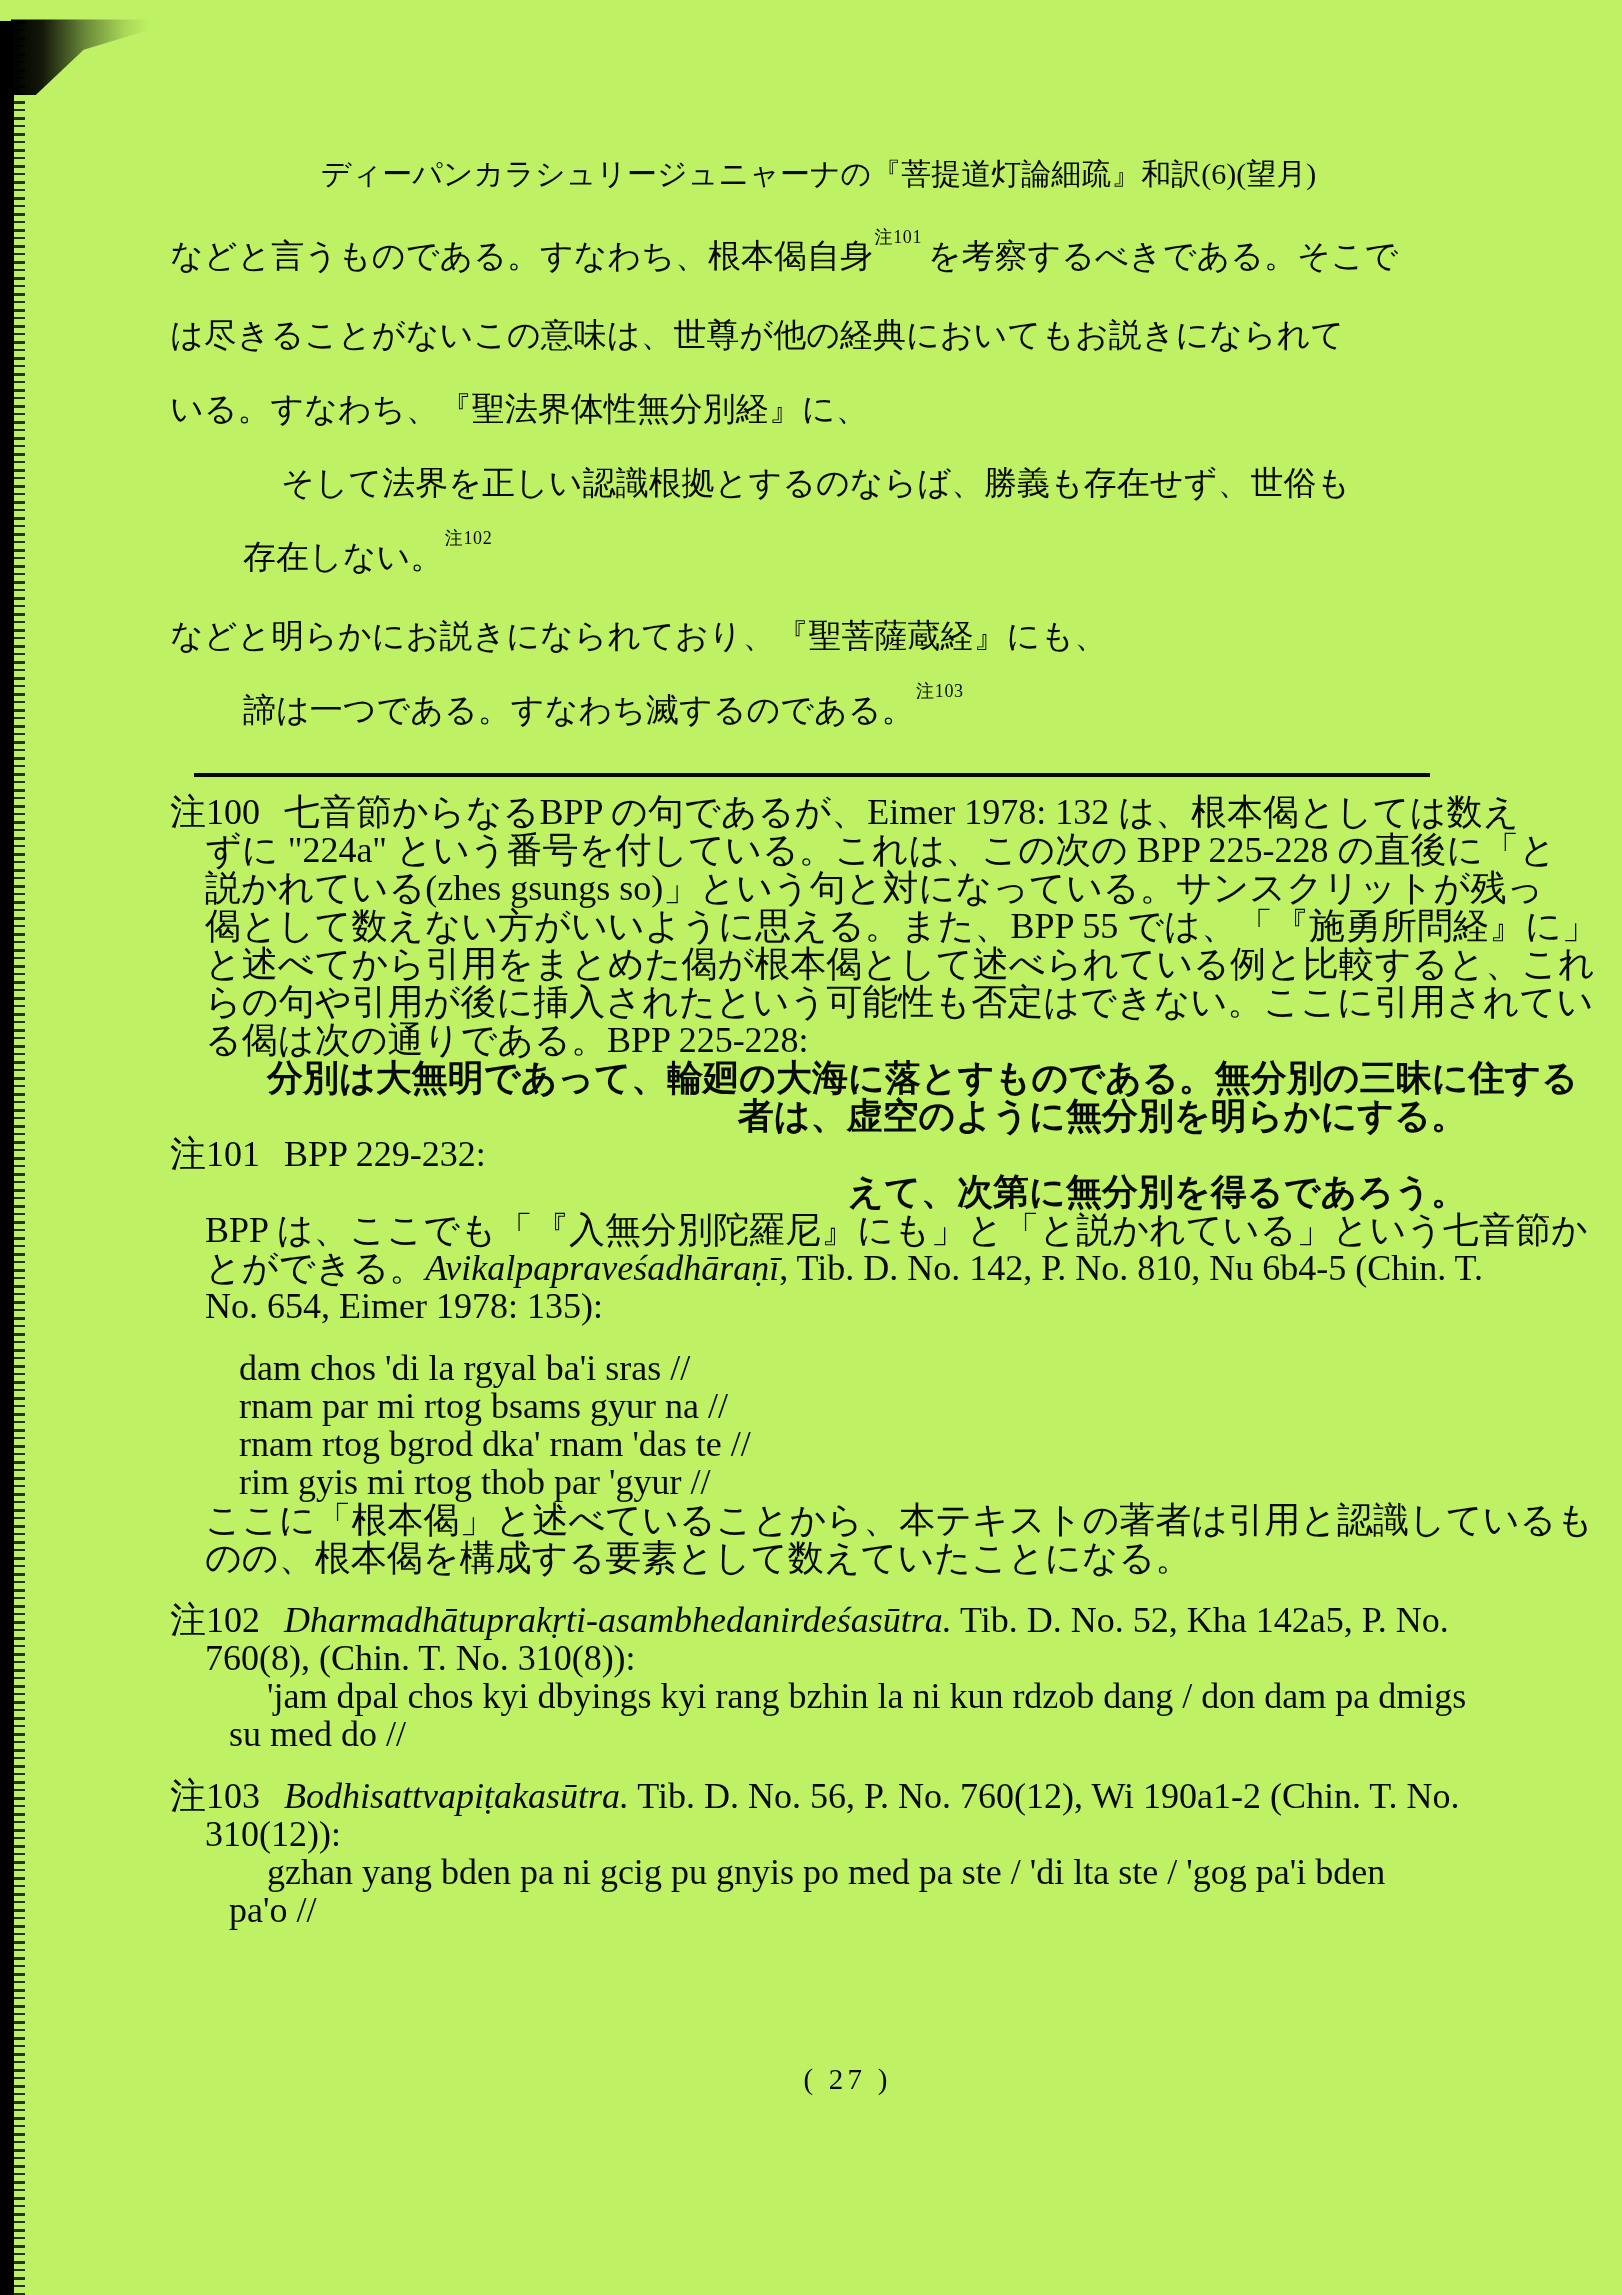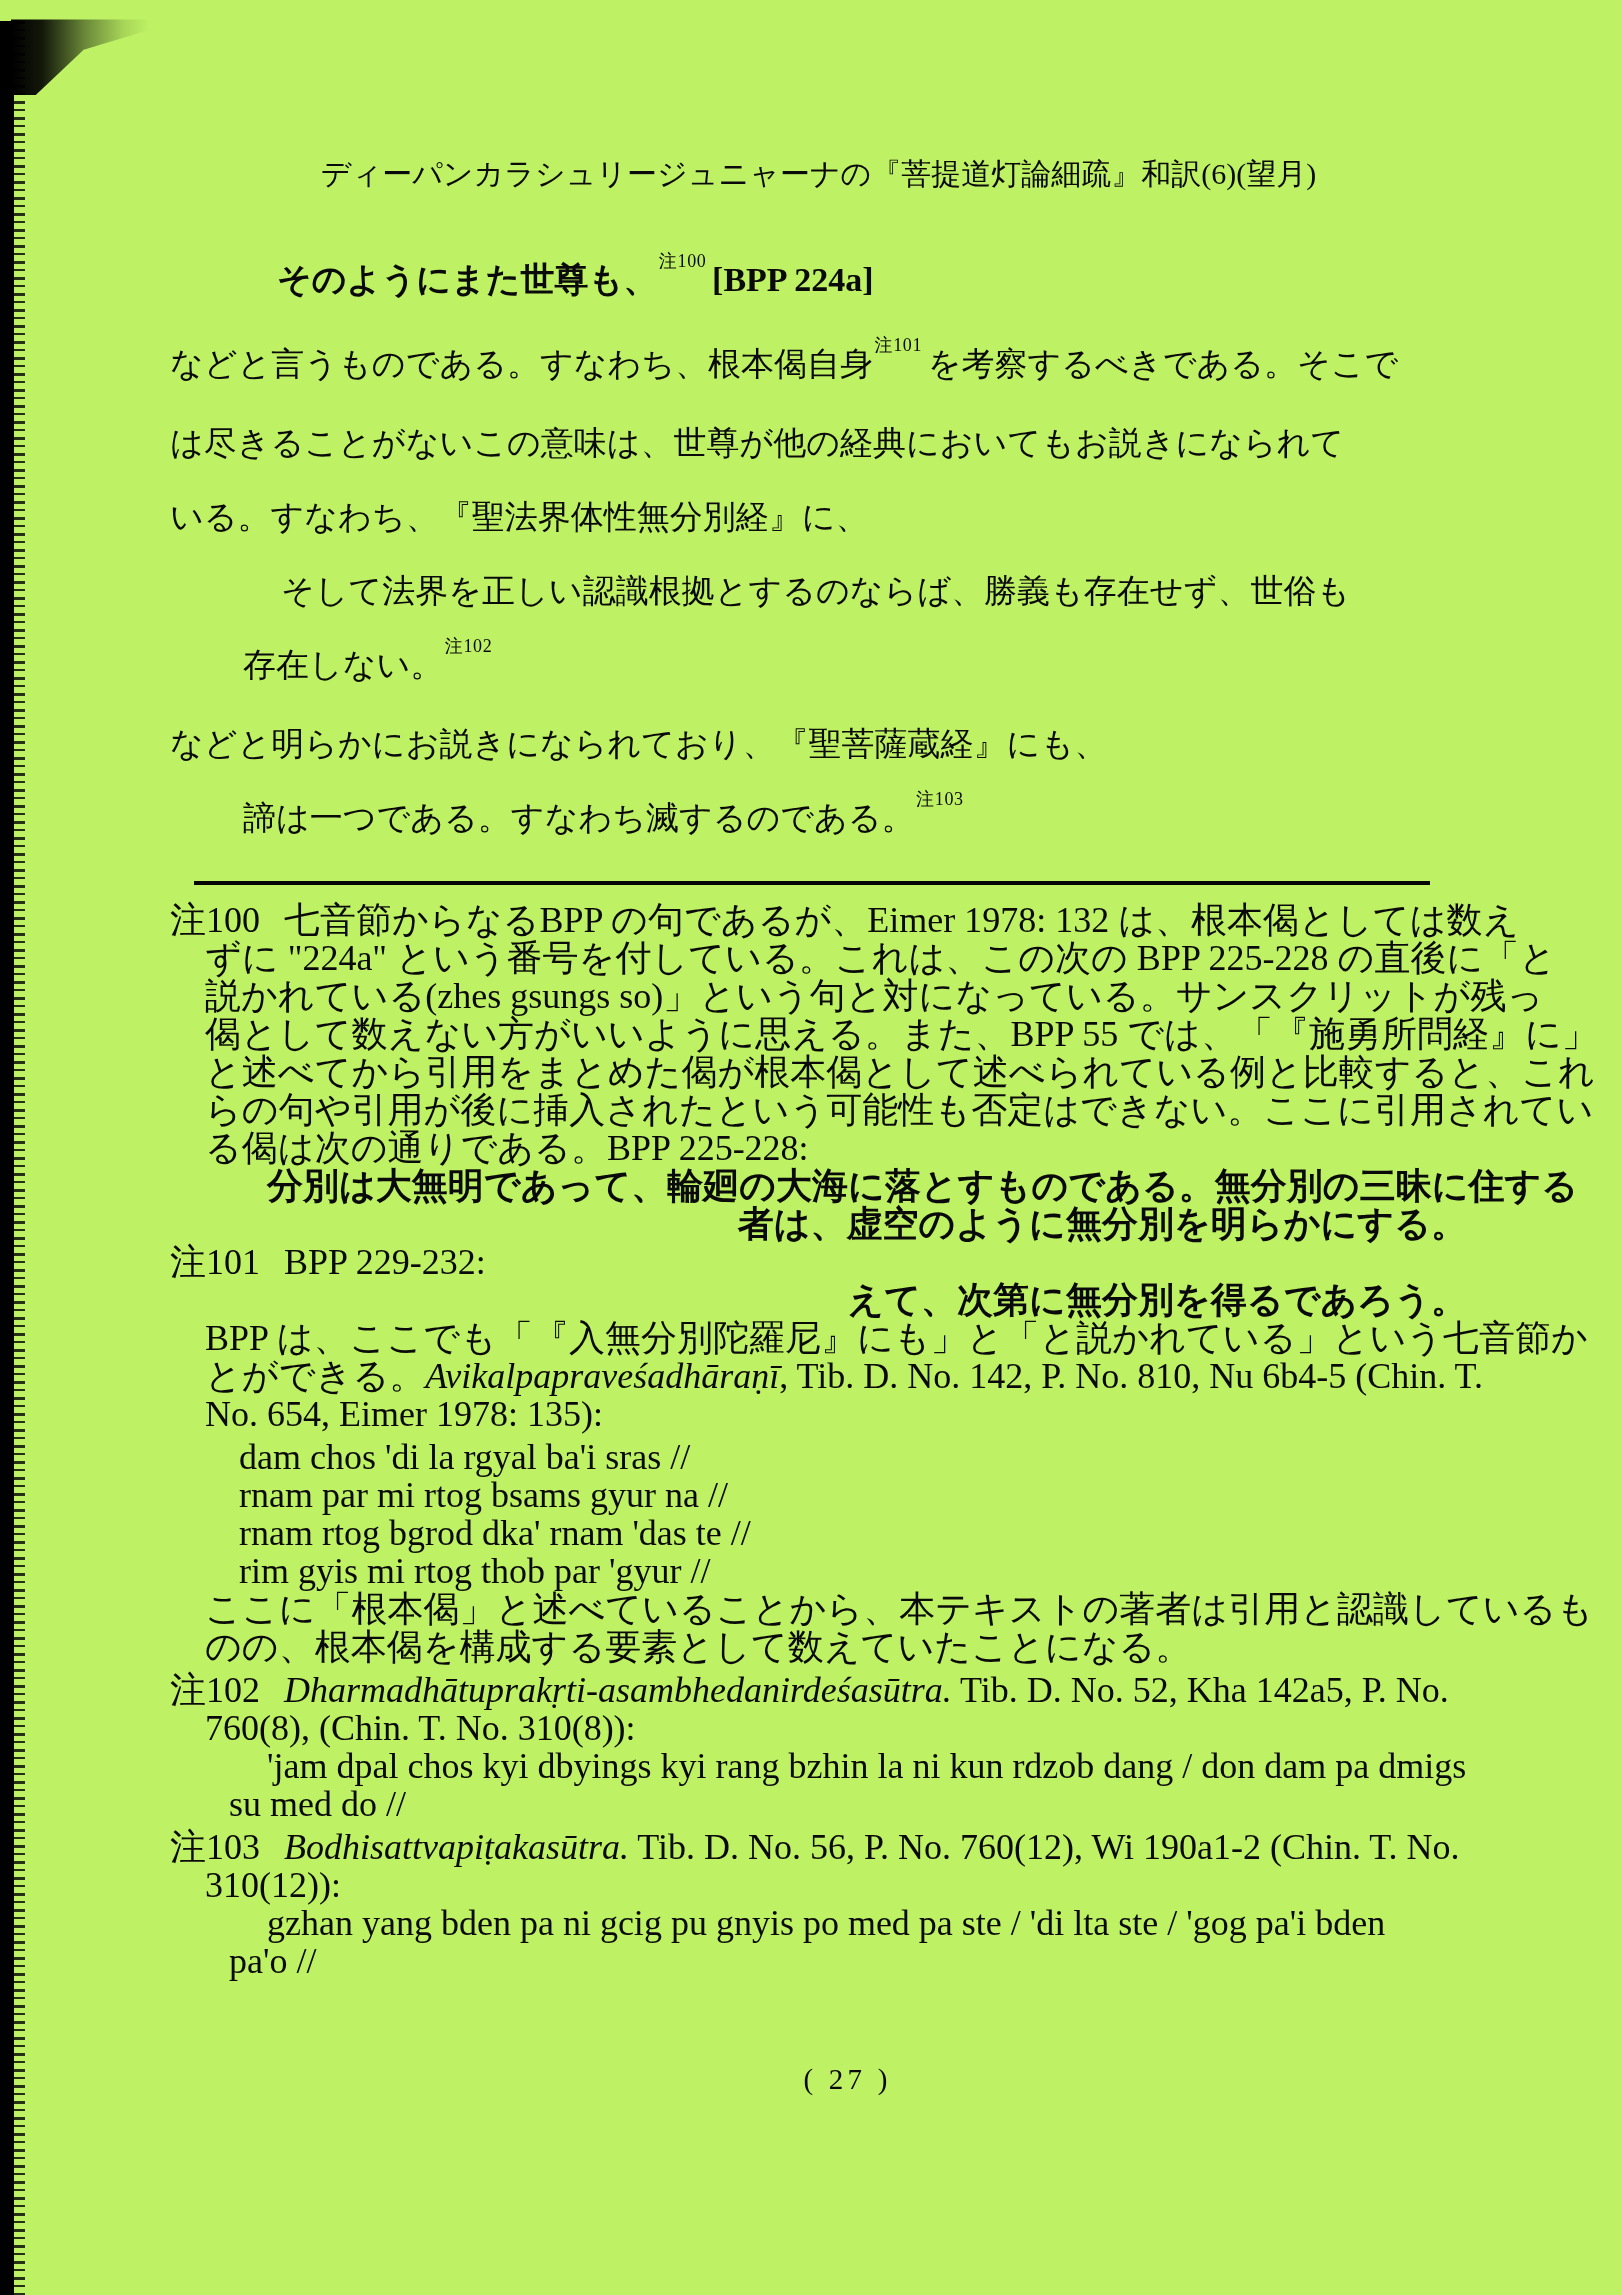--- a/index.html
+++ b/index.html
@@ -64,43 +64,40 @@
 
   .footnotes { margin-top:15.3px; }
   .fn-line { font-size:36px; line-height:38px; white-space:nowrap; }
   .fn-label { display:inline-block; width:114px; }
   .fn-cont { margin-left:35px; }
   .fn-quote-first { margin-left:97px; font-weight:bold; }
   .fn-quote-cont  { margin-left:66px;  font-weight:bold;text-align:right; }
   .fn-verse { margin-left:69px; }
   .fn-verse-first { margin-left:97px; }
   .fn-verse-cont  { margin-left:59px; }
-  .gap-sm { margin-top:5px; }
+  .gap-sm { margin-top:24px; }
   .italic { font-style:italic; }
 
   .page-number {
     position:absolute; left:0; top:2063px; width:100%;
     text-align:center; font-size:29px; letter-spacing:4.2px;padding-left:36px;
   }
 </style>
 </head>
 <body>
 
 <div class="page">
 
   <div class="scan-band"></div>
   <div class="scan-noise"></div>
 
   <div class="content">
 
     <div class="header-line">ディーパンカラシュリージュニャーナの『菩提道灯論細疏』和訳(6)(望月)</div>
 
-    <div class="heading">
-      <span>そのようにまた世尊も、</span><span class="sup">注100</span><span>[BPP 224a]</span>
-    </div>
 
     <div class="main-block">
       <div class="m-line">
         <span>などと言うものである。すなわち、根本偈自身</span><span class="sup">注101</span><span>を考察するべきである。そこで</span>
       </div>
       <div class="m-line">は尽きることがないこの意味は、世尊が他の経典においてもお説きになられて</div>
       <div class="m-line">いる。すなわち、『聖法界体性無分別経』に、</div>
     </div>
 
     <div>

